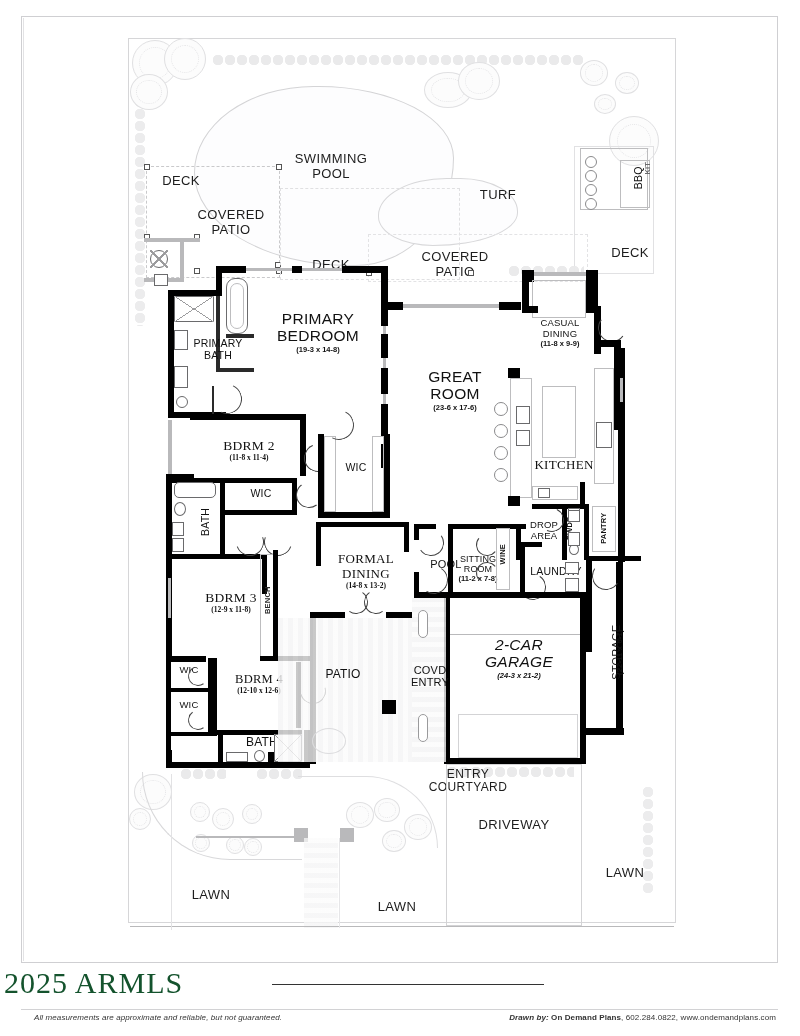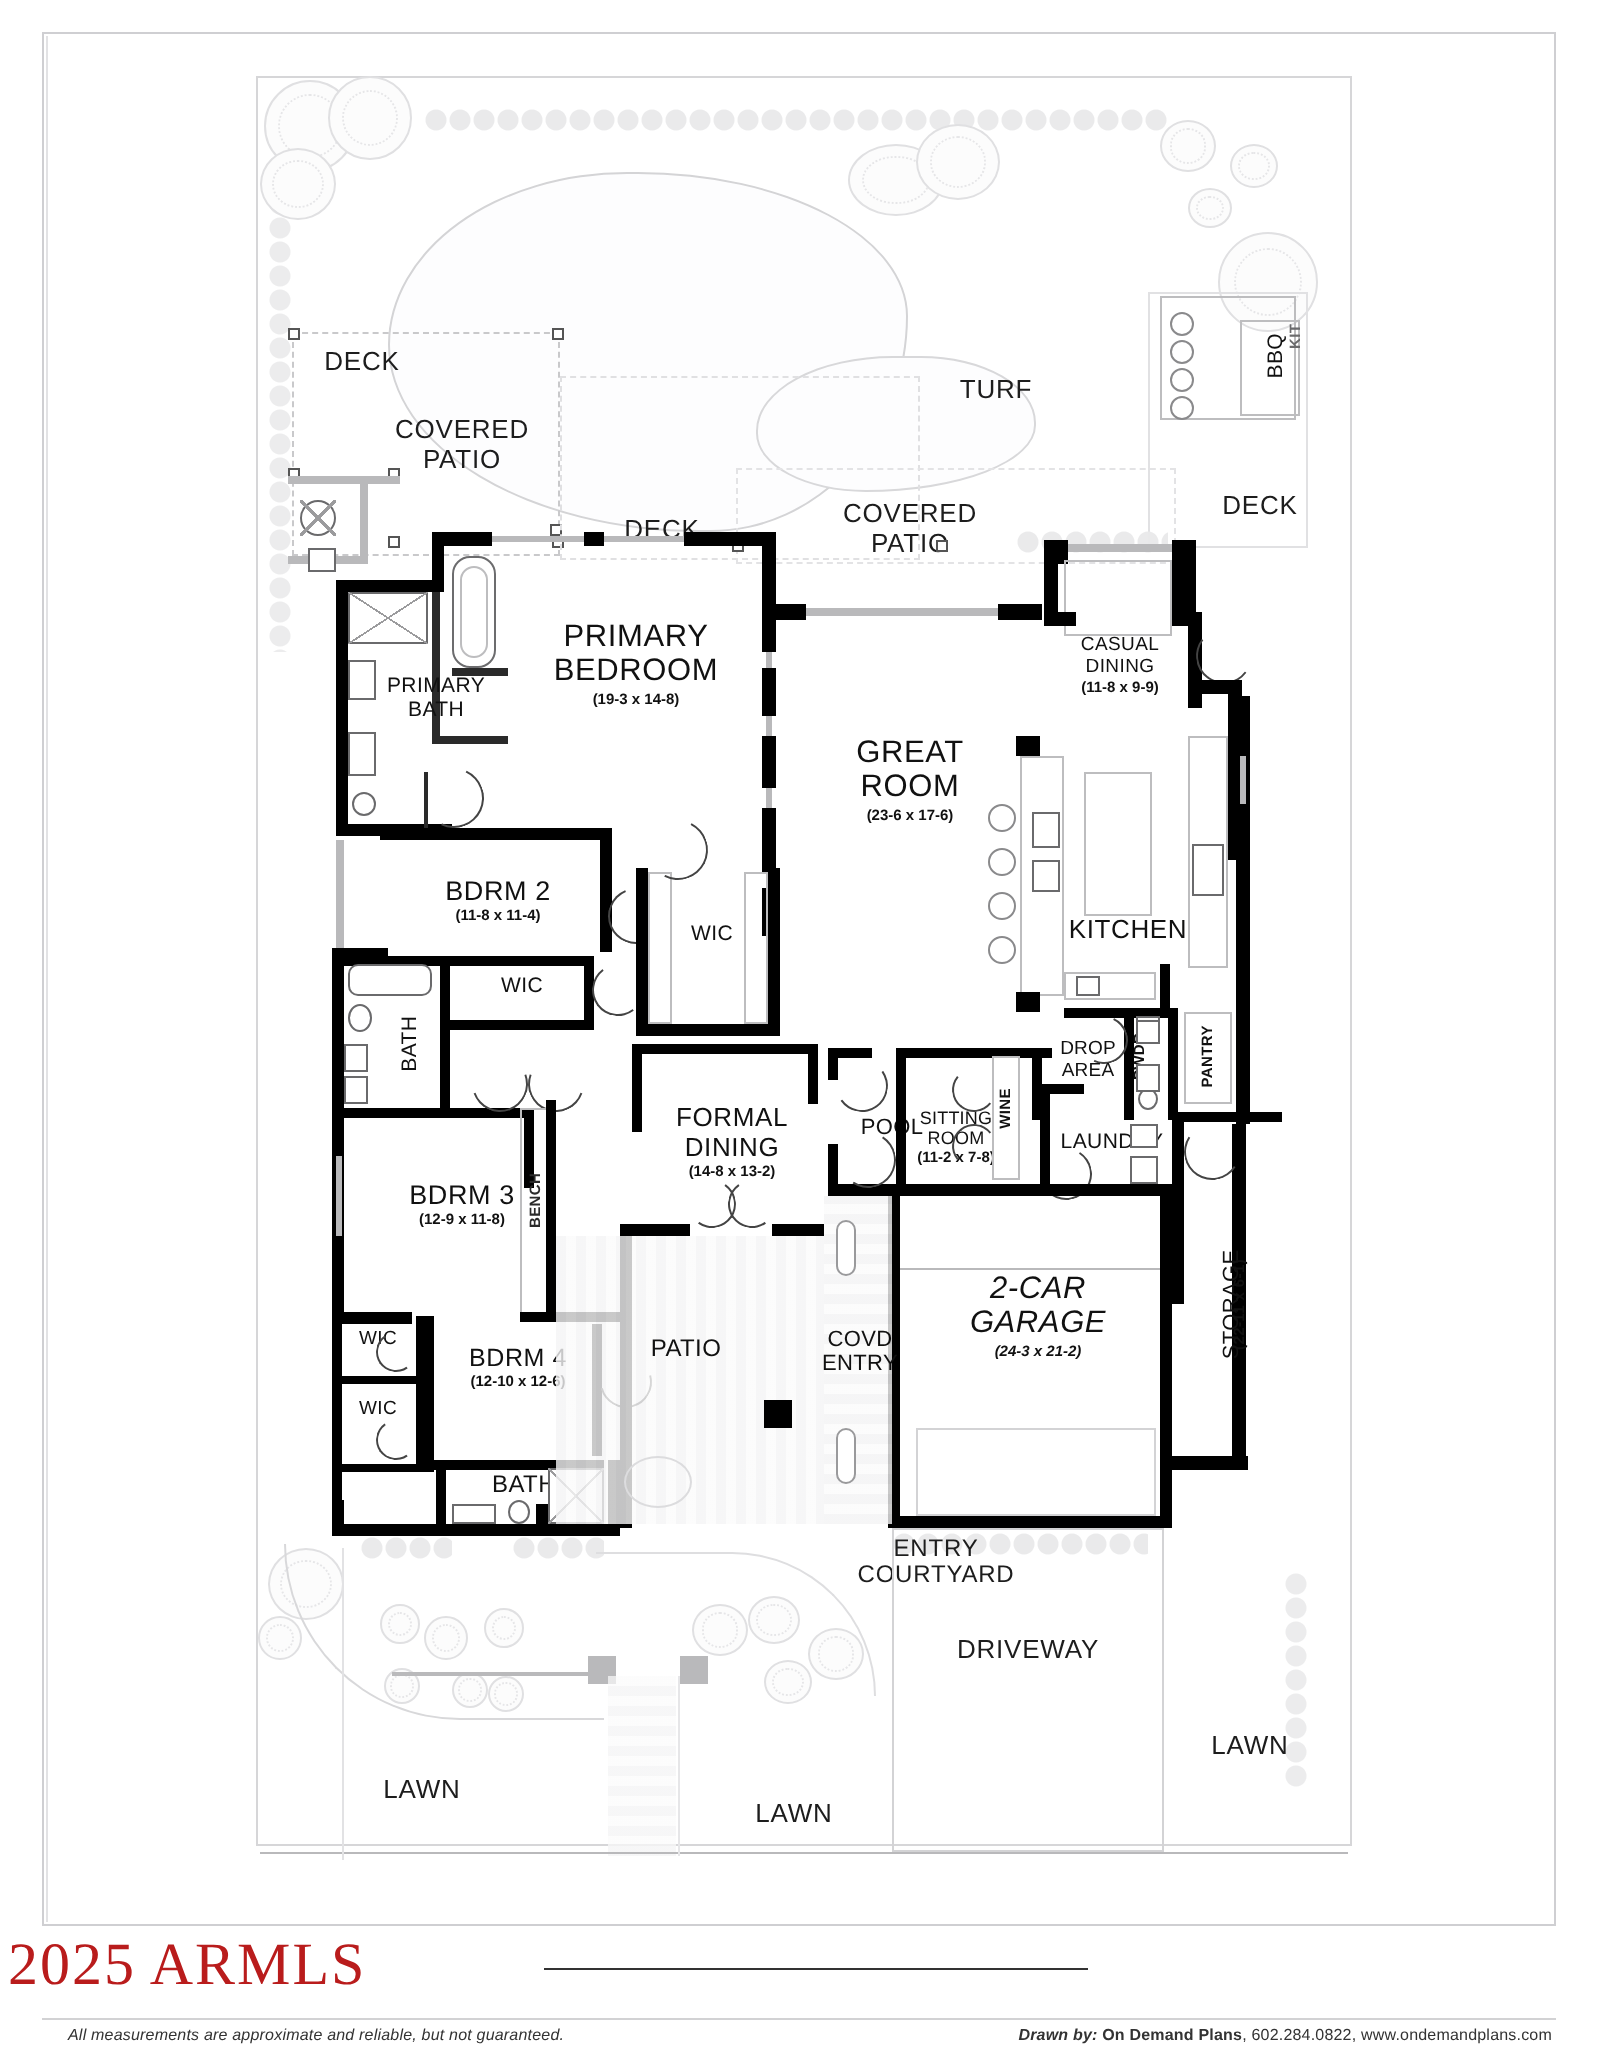--- a/index.html
+++ b/index.html
@@ -33,21 +33,21 @@
 
   
   .lbl{
     position:absolute;text-align:center;line-height:1.12;
     letter-spacing:.2px;color:#111;white-space:pre-line;
     pointer-events:none;
   }
   .lbl .dim{display:block;font-size:7.5px;font-weight:700;letter-spacing:0;margin-top:1px;}
   .lbl-out{font-size:13px;font-weight:400;color:#1d1d1d;letter-spacing:.4px;}
   .lbl-room-lg{font-size:15.5px;font-weight:400;letter-spacing:.3px;}
-  .lbl-room-md{font-size:13.5px;font-weight:400;letter-spacing:.3px;}
+  .lbl-room-md{font-size:13.5px;font-weight:400;letter-spacing:.3px;font-family:Liberation Serif, serif;}
   .lbl-room-sm{font-size:10.5px;font-weight:400;letter-spacing:.2px;}
   .lbl-room-xs{font-size:9px;font-weight:400;letter-spacing:.1px;}
   .lbl-tiny{font-size:7.5px;font-weight:700;}
   .rot{transform-origin:50% 50%;}
   .rot90{transform:rotate(-90deg);}
 
   
   .wall{position:absolute;background:#000;}
   .thinwall{position:absolute;background:#2a2a2a;}
   .ghost{position:absolute;background:#b9b9bb;}
@@ -97,21 +97,21 @@
     font-size:23px;font-weight:400;letter-spacing:.2px;color:#0d0d0d;
     padding-bottom:2px;
   }
   .addr-rule{position:absolute;left:272px;top:984px;width:272px;height:1px;background:#333;}
   .city{
     position:absolute;left:240px;top:986px;width:340px;text-align:center;
     font-size:12.5px;letter-spacing:.7px;color:#111;
   }
   .armls{
     position:absolute;left:4px;top:966px;
-    font-size:30px;letter-spacing:1px;color:#b91c1c;
+    font-size:30px;letter-spacing:1px;color:#14532d;
     font-family:"Liberation Serif", serif;
   }
   .footrule{position:absolute;left:21px;top:1009px;width:757px;height:1px;background:#d2d2d4;}
   .disclaimer{
     position:absolute;left:34px;top:1013px;font-size:8px;font-style:italic;
     color:#333;letter-spacing:.1px;
   }
   .drawnby{
     position:absolute;right:24px;top:1013px;font-size:8px;color:#333;
     letter-spacing:.1px;text-align:right;
@@ -141,20 +141,21 @@
     <div class="treeblob" style="left:481px;top:78px;width:48px;height:48px;"></div>
     <div class="treeblob" style="left:452px;top:22px;width:26px;height:24px;"></div>
     <div class="treeblob" style="left:487px;top:34px;width:22px;height:20px;"></div>
     <div class="treeblob" style="left:466px;top:56px;width:20px;height:18px;"></div>
 
     <div class="ab" style="left:66px;top:48px;width:260px;height:180px;border:1px solid #d4d4d6;
                 border-radius:46% 52% 38% 60% / 48% 40% 60% 52%;background:#fdfdfe;"></div>
     <div class="ab" style="left:250px;top:140px;width:140px;height:68px;border:1px solid #d8d8da;
                 border-radius:50% 42% 62% 40% / 56% 50% 50% 44%;background:#fdfdfe;"></div>
 
+    <div class="lbl lbl-out" style="left:138px;top:114px;width:130px;">SWIMMING<br>POOL</div>
     <div class="lbl lbl-out" style="left:18px;top:136px;width:70px;">DECK</div>
     <div class="lbl lbl-out" style="left:168px;top:220px;width:70px;">DECK</div>
     <div class="lbl lbl-out" style="left:335px;top:150px;width:70px;">TURF</div>
     <div class="lbl lbl-out" style="left:467px;top:208px;width:70px;">DECK</div>
 
     <div class="dash" style="left:18px;top:128px;width:134px;height:112px;"></div>
     <div class="lbl lbl-out" style="left:48px;top:170px;width:110px;">COVERED<br>PATIO</div>
 
     <div class="ab" style="left:16px;top:126px;width:6px;height:6px;border:1px solid #555;background:#fff;"></div>
     <div class="ab" style="left:148px;top:126px;width:6px;height:6px;border:1px solid #555;background:#fff;"></div>

